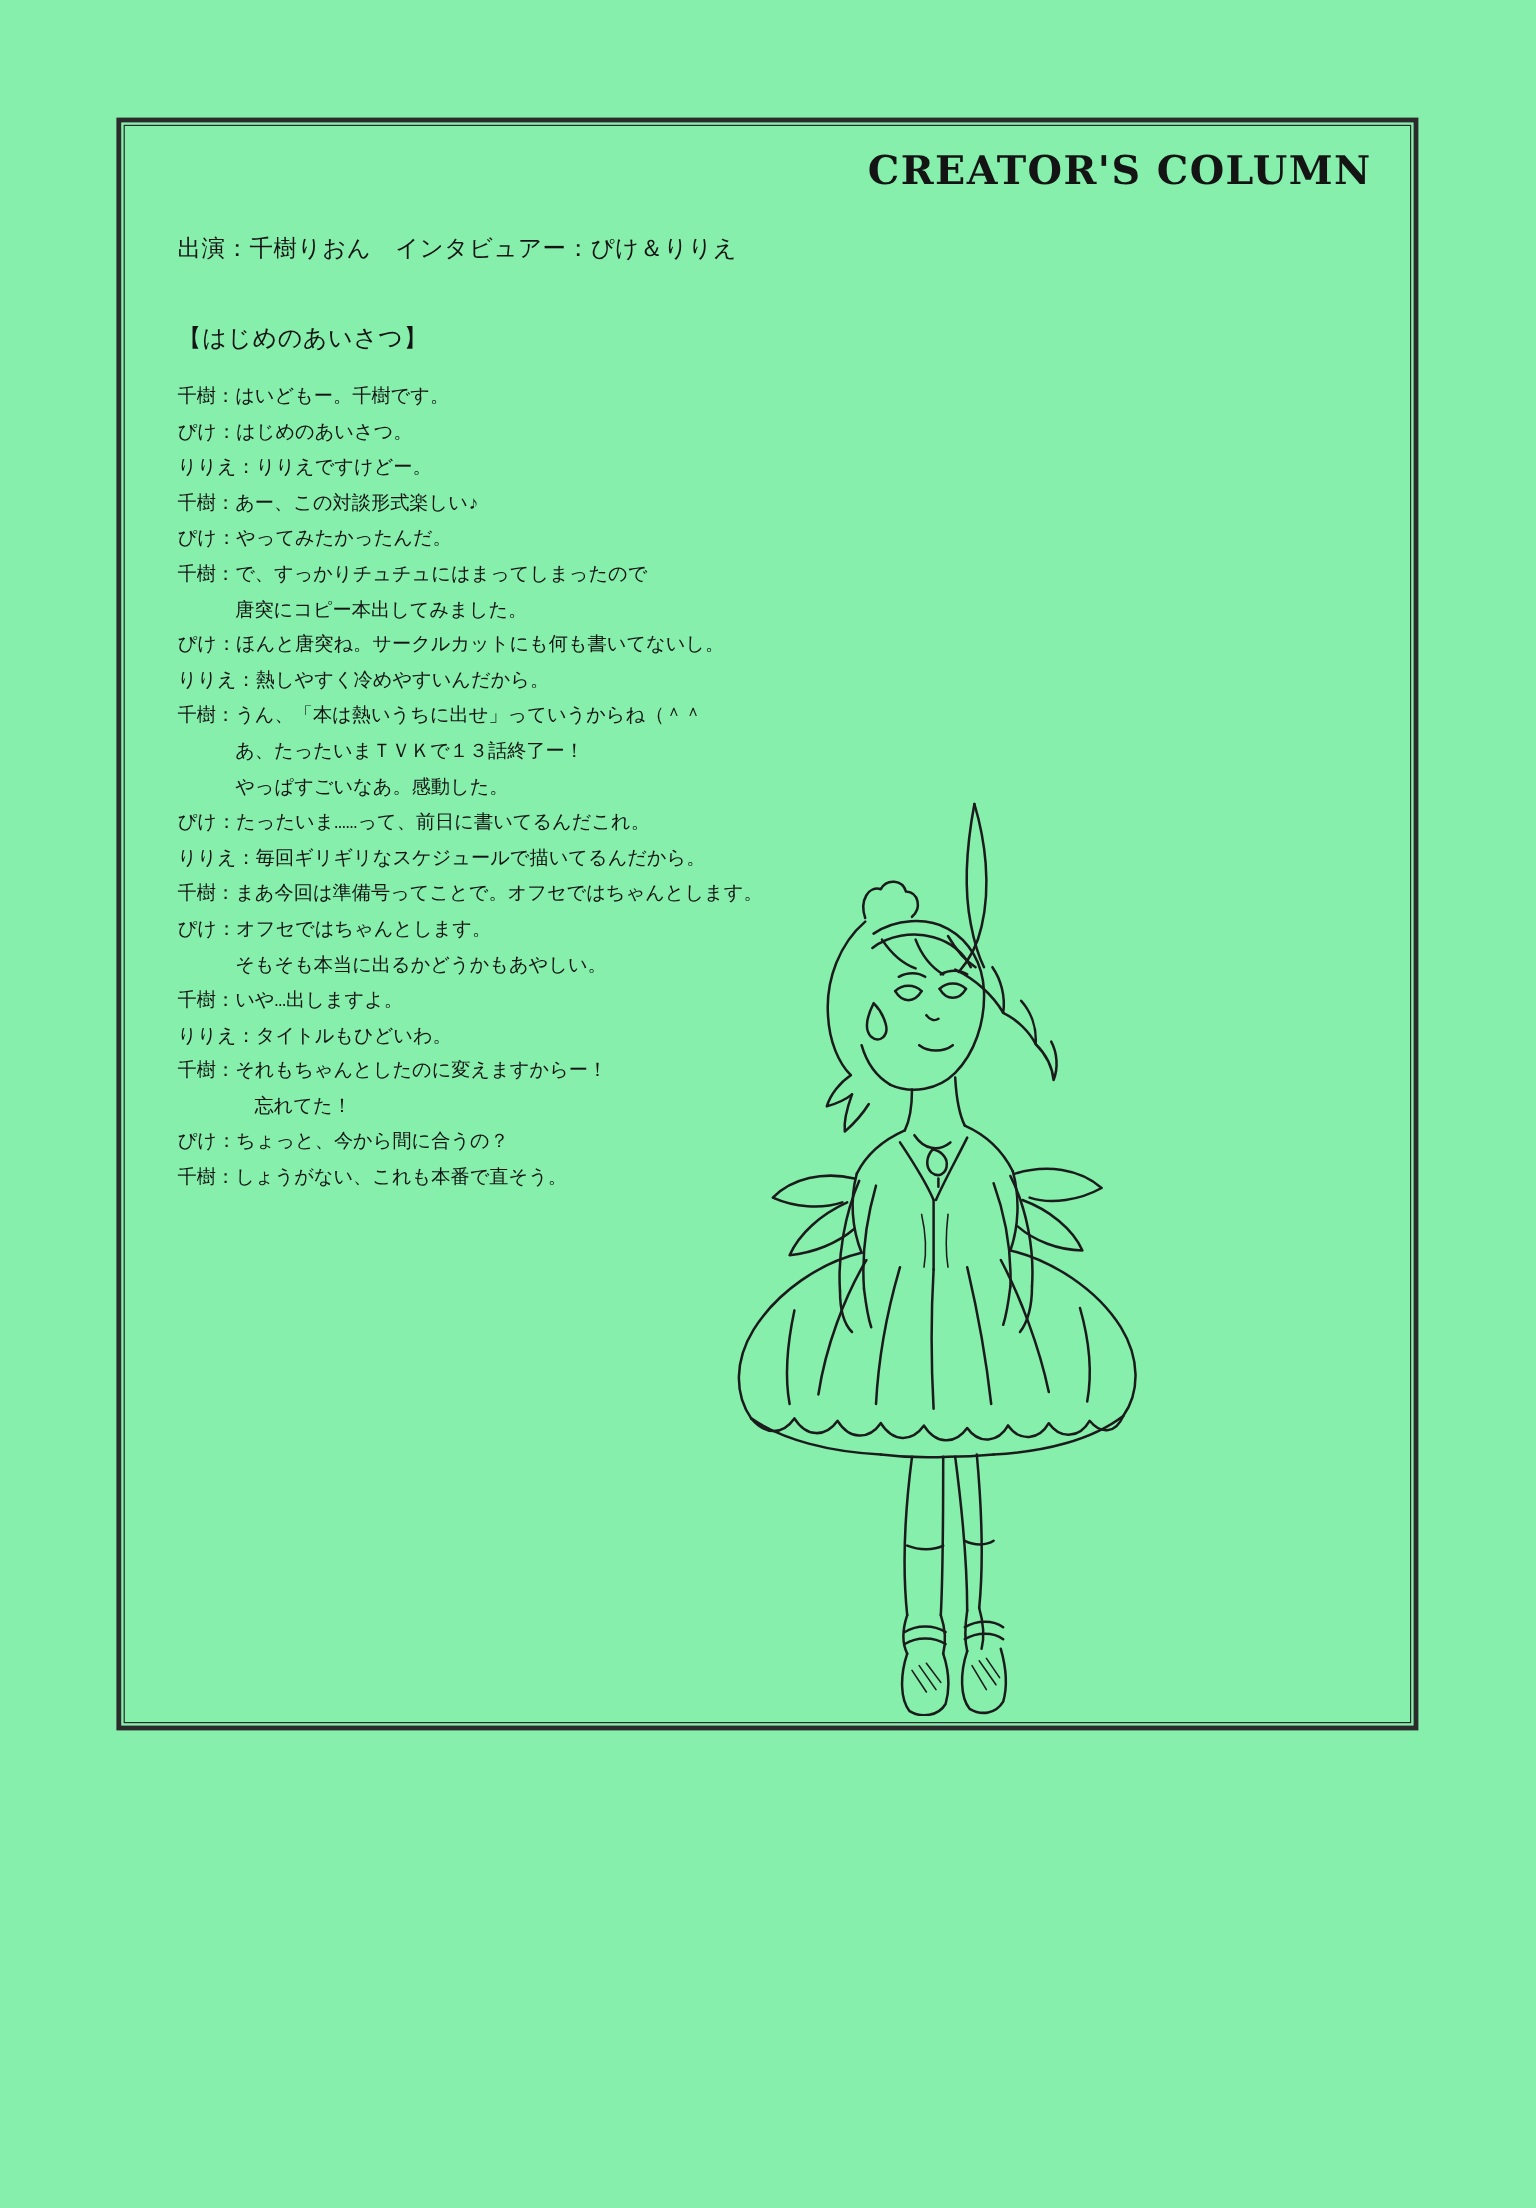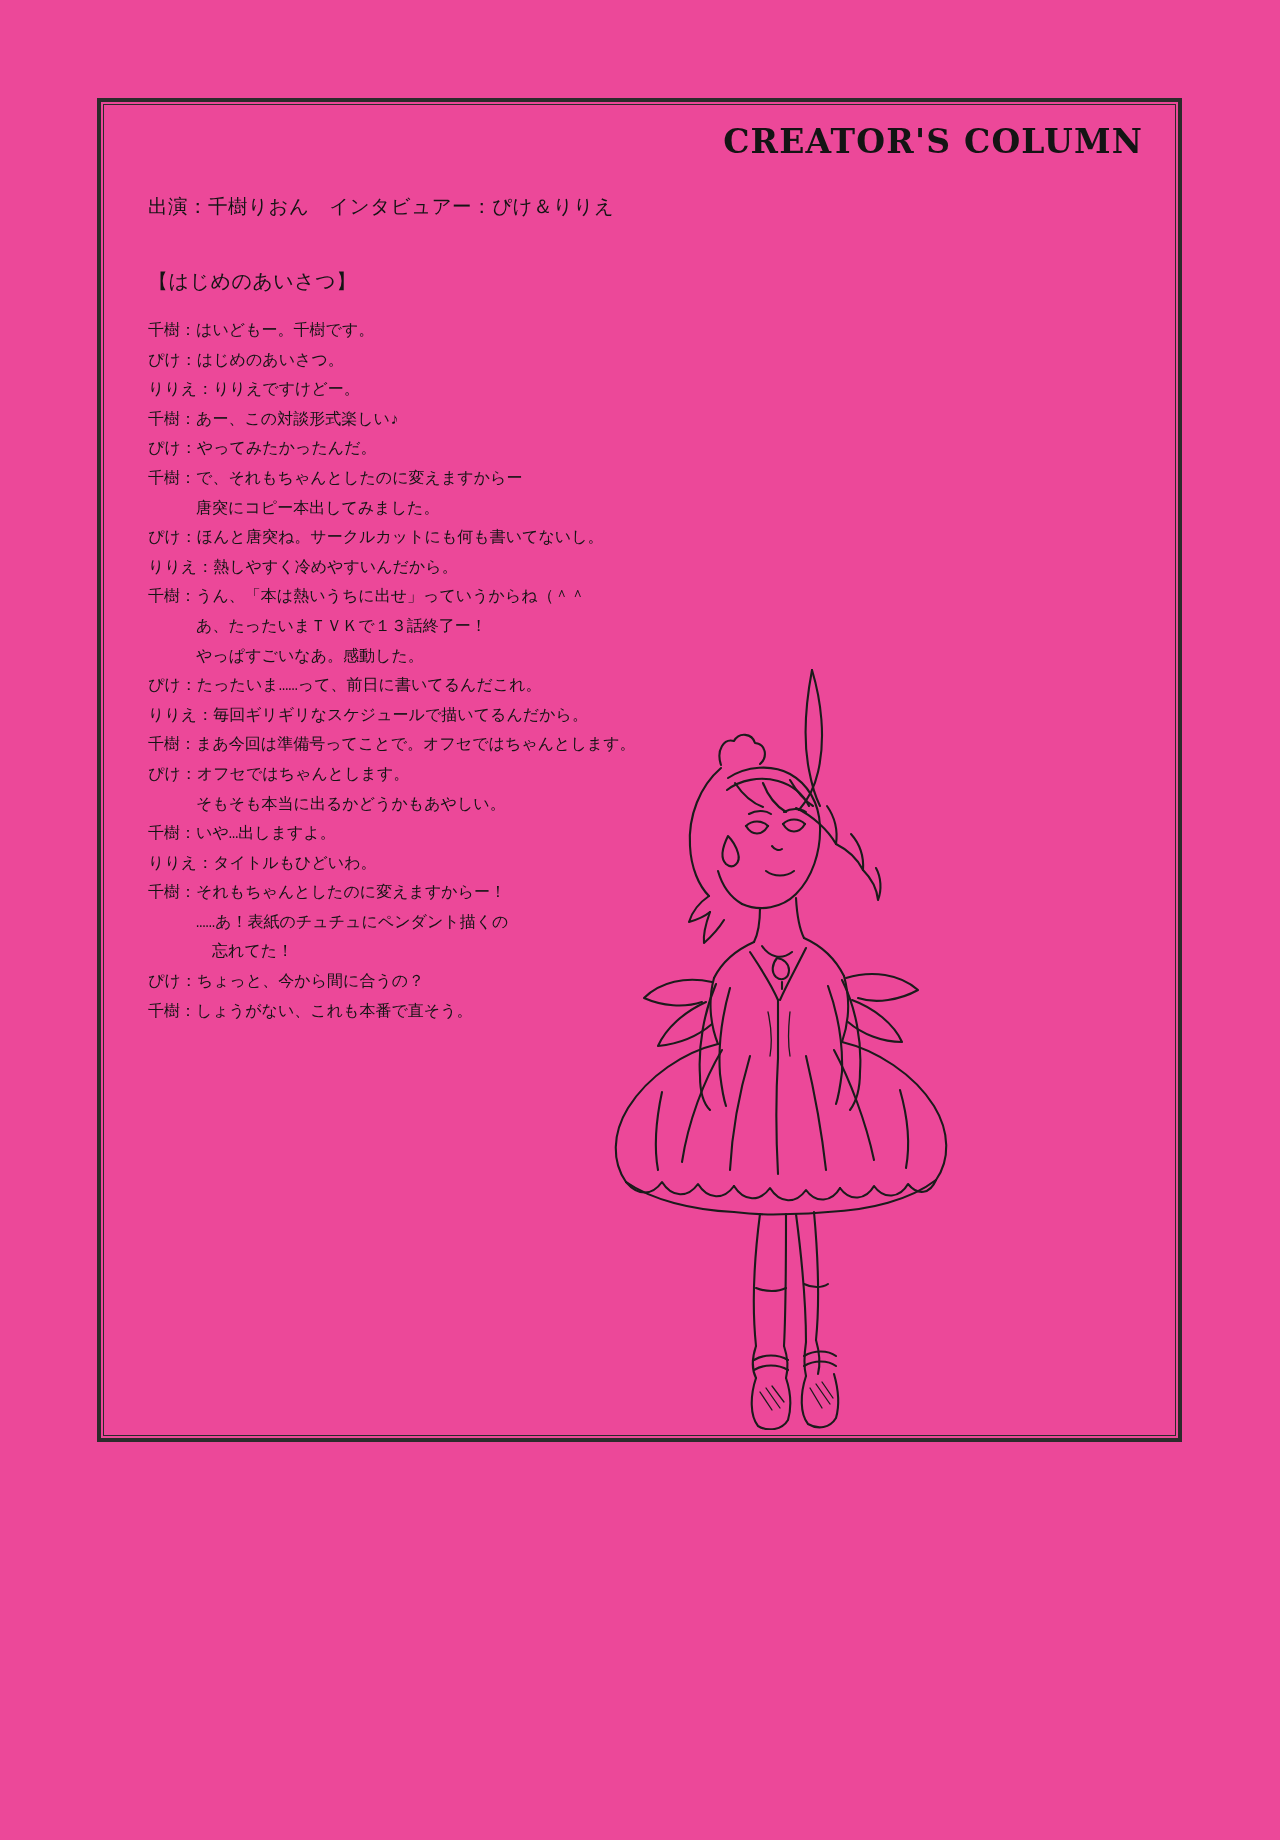--- a/index.html
+++ b/index.html
@@ -14,21 +14,21 @@
     font-family: "Liberation Serif", serif;
     color: #1a1a1a;
     overflow: hidden;
   }
 
   .page {
     position: absolute;
     left: 0; top: 0;
     width: 1280px;
     height: 1840px;
-    background: #ec4899;
+    background: #86efac;
   }
 
   
   .frame-outer {
     position: absolute;
     left: 97px;
     top: 98px;
     width: 1085px;
     height: 1344px;
     border: 4px solid #2b2b2b;
@@ -114,36 +114,35 @@
   <div class="credits">出演：千樹りおん　インタビュアー：ぴけ＆りりえ</div>
 
   <div class="section-head">【はじめのあいさつ】</div>
 
   <div class="dialogue" id="dialogue">
       <div class="line">千樹：はいどもー。千樹です。</div>
       <div class="line">ぴけ：はじめのあいさつ。</div>
       <div class="line">りりえ：りりえですけどー。</div>
       <div class="line">千樹：あー、この対談形式楽しい♪</div>
       <div class="line">ぴけ：やってみたかったんだ。</div>
-      <div class="line">千樹：で、それもちゃんとしたのに変えますからー</div>
+      <div class="line">千樹：で、すっかりチュチュにはまってしまったので</div>
       <div class="line">　　　唐突にコピー本出してみました。</div>
       <div class="line">ぴけ：ほんと唐突ね。サークルカットにも何も書いてないし。</div>
       <div class="line">りりえ：熱しやすく冷めやすいんだから。</div>
       <div class="line">千樹：うん、「本は熱いうちに出せ」っていうからね（＾＾</div>
       <div class="line">　　　あ、たったいまＴＶＫで１３話終了ー！</div>
       <div class="line">　　　やっぱすごいなあ。感動した。</div>
       <div class="line">ぴけ：たったいま……って、前日に書いてるんだこれ。</div>
       <div class="line">りりえ：毎回ギリギリなスケジュールで描いてるんだから。</div>
       <div class="line">千樹：まあ今回は準備号ってことで。オフセではちゃんとします。</div>
       <div class="line">ぴけ：オフセではちゃんとします。</div>
       <div class="line">　　　そもそも本当に出るかどうかもあやしい。</div>
       <div class="line">千樹：いや…出しますよ。</div>
       <div class="line">りりえ：タイトルもひどいわ。</div>
       <div class="line">千樹：それもちゃんとしたのに変えますからー！</div>
-      <div class="line">　　　……あ！表紙のチュチュにペンダント描くの</div>
       <div class="line">　　　　忘れてた！</div>
       <div class="line">ぴけ：ちょっと、今から間に合うの？</div>
       <div class="line">千樹：しょうがない、これも本番で直そう。</div>
     </div>
 
   <div class="figure">
     <svg viewBox="0 0 430 790" width="430" height="790" xmlns="http://www.w3.org/2000/svg">
       <g fill="none" stroke="#1b1b1b" stroke-width="2.1" stroke-linecap="round" stroke-linejoin="round">
 
         <path d="M212 30 C 221 60, 226 98, 218 132 C 214 150, 206 162, 199 170"></path>

